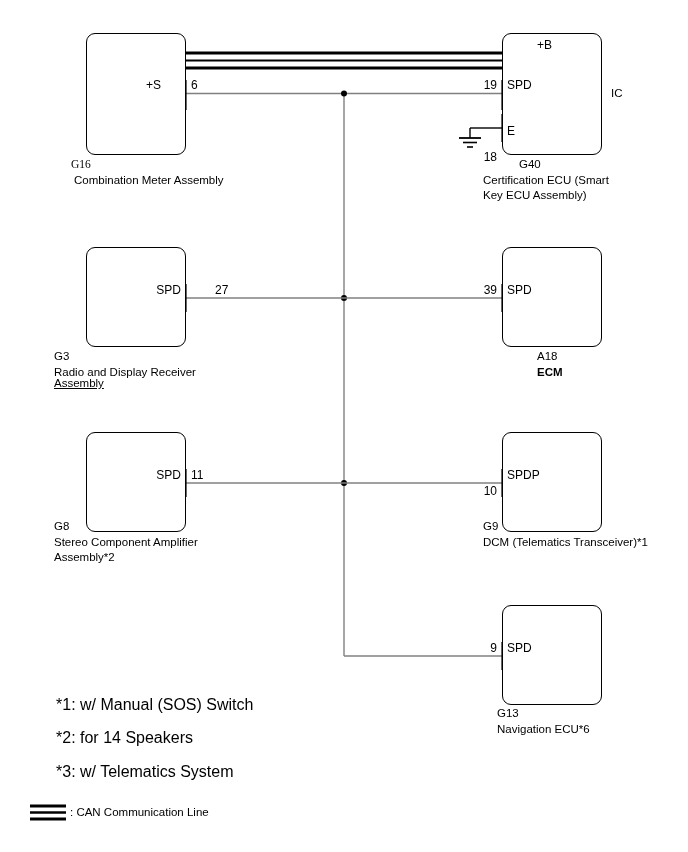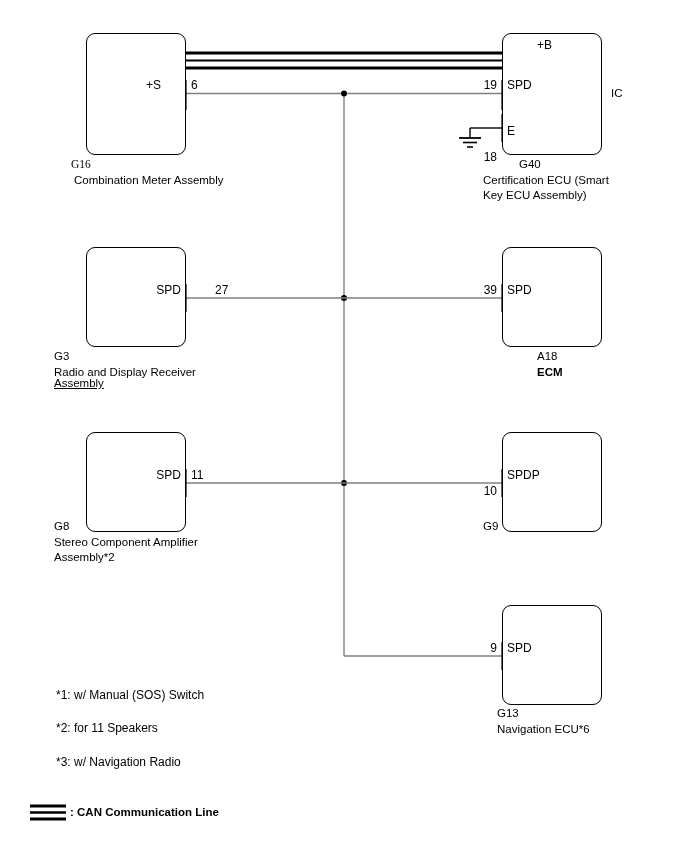--- a/index.html
+++ b/index.html
@@ -14,22 +14,22 @@
   #diagram{position:absolute;left:0;top:0;width:688px;height:852px;}
   .lbl{position:absolute;font-size:11.5px;line-height:15px;color:#000;white-space:pre;}
   .pin{position:absolute;font-size:12px;color:#000;white-space:nowrap;}
   .ecu-box{
     position:absolute;
     border:1.6px solid #000;
     border-radius:9px;
     background:#fff;
     box-sizing:border-box;
   }
-  .note{position:absolute;font-size:12px;color:#000;white-space:nowrap;}
-  .legend-text{position:absolute;font-size:11.5px;color:#000;white-space:nowrap;font-weight:bold;}
+  .note{position:absolute;font-size:16px;color:#000;white-space:nowrap;margin-top:8px;}
+  .legend-text{position:absolute;font-size:11.5px;color:#000;white-space:nowrap;}
 </style>
 </head>
 <body>
 
 <div id="diagram">
 
   <svg width="688" height="852" viewBox="0 0 688 852" style="position:absolute;left:0;top:0;">
 
     <g>
       <line x1="186" y1="53" x2="502" y2="53" stroke="#000" stroke-width="3.2"></line>
@@ -215,23 +215,24 @@
   <span class="lbl" style="left:54px;top:376px;text-decoration:underline;">Assembly</span>
 
   <span class="lbl" style="left:537px;top:349px;">A18</span>
   <span class="lbl" style="left:537px;top:365px;font-weight:bold;">ECM</span>
 
   <span class="lbl" style="left:54px;top:519px;">G8</span>
   <span class="lbl" style="left:54px;top:535px;">Stereo Component Amplifier</span>
   <span class="lbl" style="left:54px;top:550px;">Assembly*2</span>
 
   <span class="lbl" style="left:483px;top:519px;">G9</span>
+  <span class="lbl" style="left:483px;top:535px;">DCM (Telematics Transceiver)*1</span>
 
   <span class="lbl" style="left:497px;top:706px;">G13</span>
   <span class="lbl" style="left:497px;top:722px;">Navigation ECU*6</span>
 
   <span class="note" style="left:56px;top:688px;">*1: w/ Manual (SOS) Switch</span>
-  <span class="note" style="left:56px;top:721px;">*2: for 11 Speakers</span>
-  <span class="note" style="left:56px;top:755px;">*3: w/ Navigation Radio</span>
+  <span class="note" style="left:56px;top:721px;">*2: for 14 Speakers</span>
+  <span class="note" style="left:56px;top:755px;">*3: w/ Telematics System</span>
 
   <span class="legend-text" style="left:70px;top:806px;">: CAN Communication Line</span>
 
 </div>
 
 </body></html>

